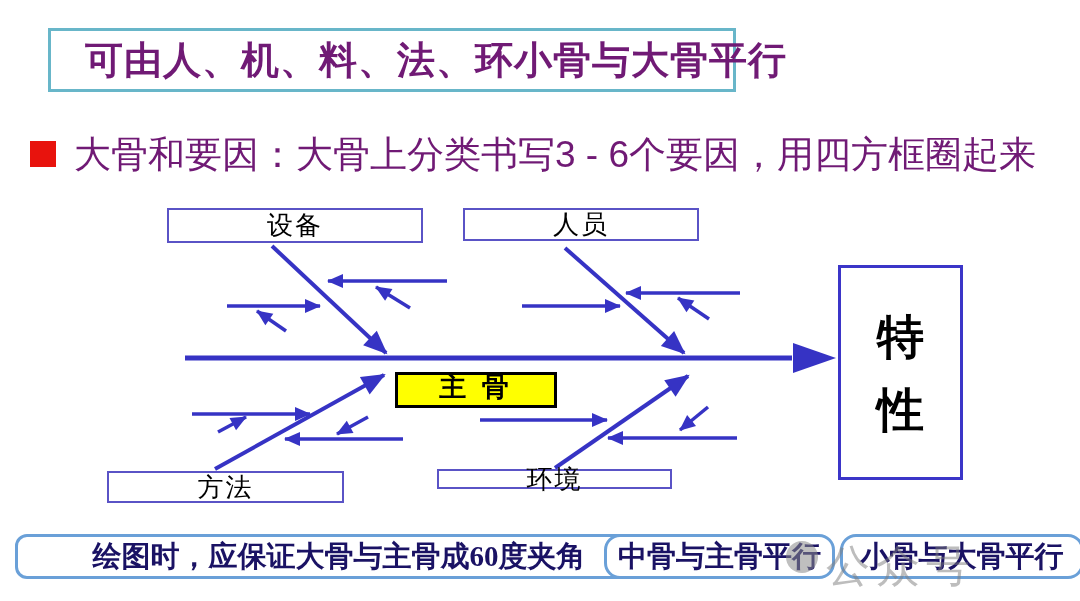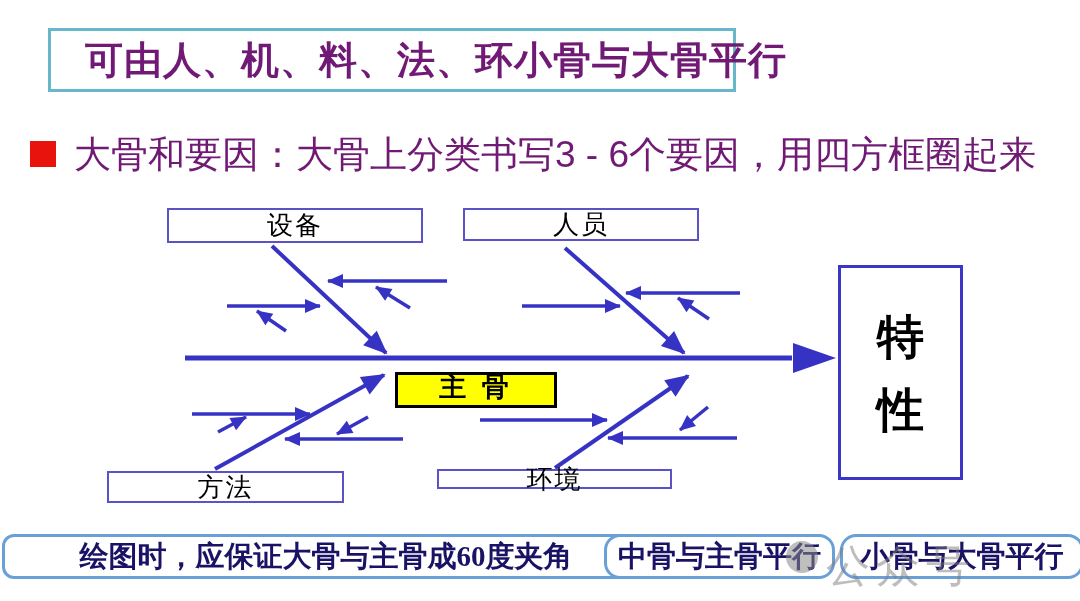--- a/index.html
+++ b/index.html
@@ -48,21 +48,21 @@
   }
   .effect-box span{font-size:47px;font-weight:bold;color:#000000;line-height:1;}
   
   .pill{
     position:absolute;top:534px;height:45px;box-sizing:border-box;
     border:3px solid #6aa0d8;border-radius:16px;background:#ffffff;
     display:flex;align-items:center;justify-content:center;
     font-family:"Liberation Serif", serif;font-size:29px;font-weight:bold;color:#1a1264;
     white-space:nowrap;
   }
-  .pill1{left:2px;width:648px;border-radius:12px;}
+  .pill1{left:15px;width:648px;border-radius:12px;}
   .pill2{left:604px;width:231px;}
   .pill3{left:840px;width:244px;}
   
   .watermark{
     position:absolute;left:826px;top:537px;z-index:6;pointer-events:none;
     font-size:44px;color:#7d7d7d;opacity:0.5;letter-spacing:6px;white-space:nowrap;
     font-family:"Liberation Sans", sans-serif;
   }
   .wm-logo{
     position:absolute;left:786px;top:541px;width:32px;height:32px;border-radius:50%;

